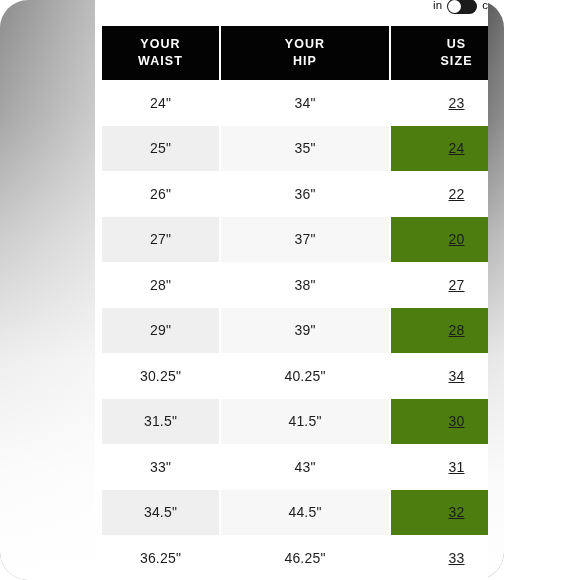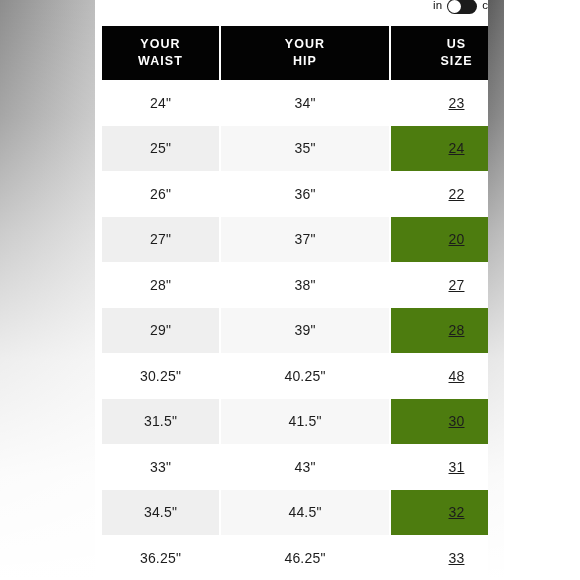--- a/index.html
+++ b/index.html
@@ -11,20 +11,21 @@
     background: #ffffff;
     font-family: "Liberation Sans", sans-serif;
   }
 
   #screen {
     position: relative;
     width: 504px;
     height: 580px;
     overflow: hidden;
     background: #ffffff;
+    border-radius: 28px;
   }
 
   
   .gutter {
     position: absolute;
     top: 0;
     height: 580px;
     pointer-events: none;
   }
   .gutter-left {
@@ -224,21 +225,21 @@
             <td class="col-size">27</td>
           </tr>
           <tr class="alt">
             <td class="col-waist">29"</td>
             <td class="col-hip">39"</td>
             <td class="col-size">28</td>
           </tr>
           <tr>
             <td class="col-waist">30.25"</td>
             <td class="col-hip">40.25"</td>
-            <td class="col-size">48</td>
+            <td class="col-size">34</td>
           </tr>
           <tr class="alt">
             <td class="col-waist">31.5"</td>
             <td class="col-hip">41.5"</td>
             <td class="col-size">30</td>
           </tr>
           <tr>
             <td class="col-waist">33"</td>
             <td class="col-hip">43"</td>
             <td class="col-size">31</td>

